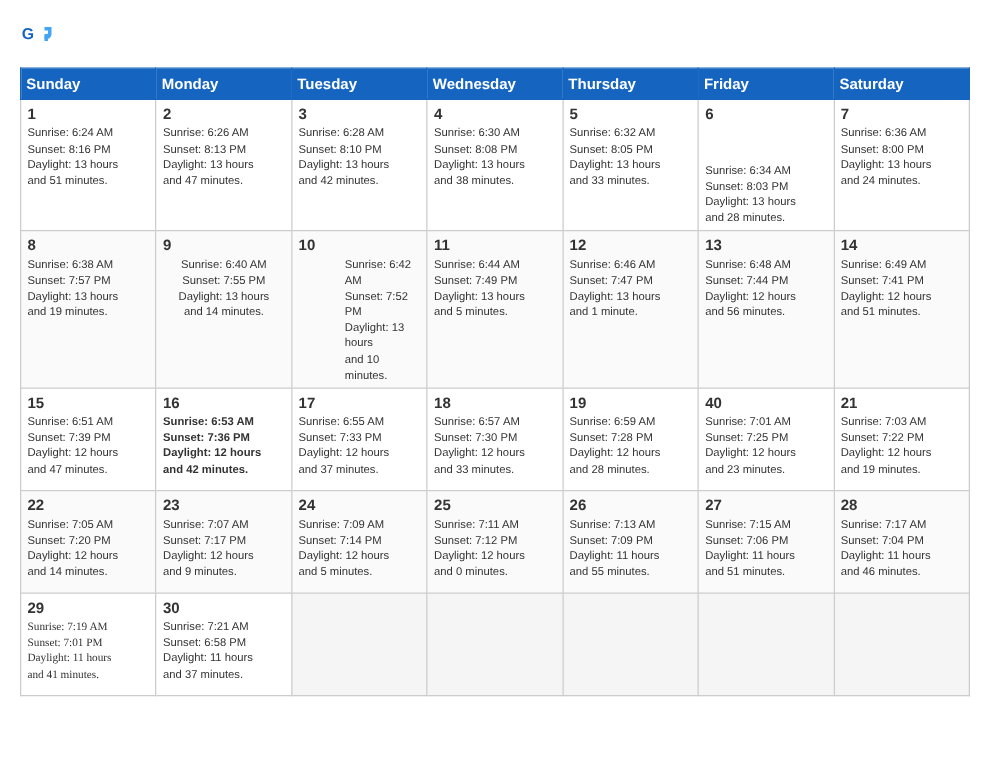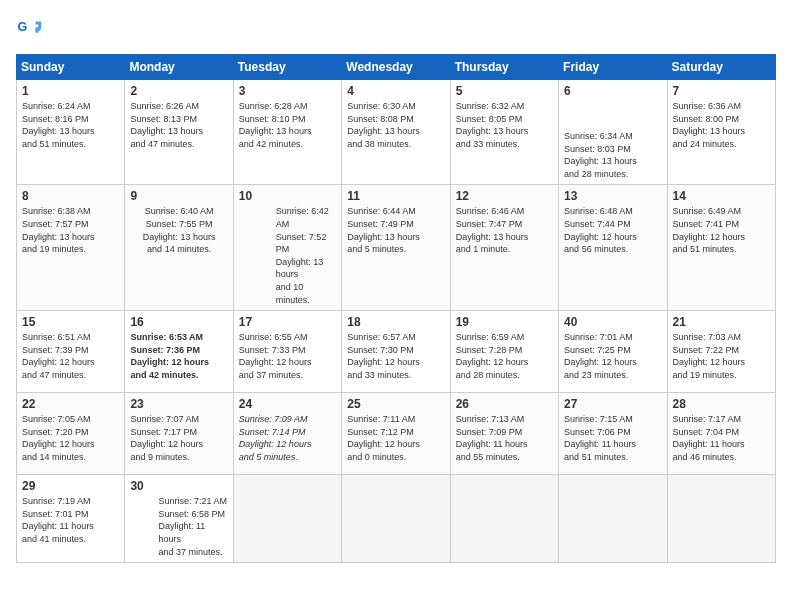--- a/index.html
+++ b/index.html
@@ -284,21 +284,21 @@
           </td>
           <td>
             <span class="day-num">23</span>
             <div class="day-info" style="white-space: pre-line;">Sunrise: 7:07 AM
 Sunset: 7:17 PM
 Daylight: 12 hours
 and 9 minutes.</div>
           </td>
           <td>
             <span class="day-num">24</span>
-            <div class="day-info" style="white-space: pre-line; font-style: italic;">Sunrise: 7:09 AM
+            <div class="day-info" style="white-space: pre-line;">Sunrise: 7:09 AM
 Sunset: 7:14 PM
 Daylight: 12 hours
 and 5 minutes.</div>
           </td>
           <td>
             <span class="day-num">25</span>
             <div class="day-info" style="white-space: pre-line;">Sunrise: 7:11 AM
 Sunset: 7:12 PM
 Daylight: 12 hours
 and 0 minutes.</div>
@@ -321,28 +321,28 @@
             <span class="day-num">28</span>
             <div class="day-info" style="white-space: pre-line;">Sunrise: 7:17 AM
 Sunset: 7:04 PM
 Daylight: 11 hours
 and 46 minutes.</div>
           </td>
         </tr>
         <tr>
           <td>
             <span class="day-num">29</span>
-            <div class="day-info" style="white-space: pre-line;">Sunrise: 7:19 AM
+            <div class="day-info" style="white-space: pre-line; font-family: Liberation Serif, serif;">Sunrise: 7:19 AM
 Sunset: 7:01 PM
 Daylight: 11 hours
 and 41 minutes.</div>
           </td>
           <td>
             <span class="day-num">30</span>
-            <div class="day-info" style="white-space: pre-line; margin-left: 28px;">Sunrise: 7:21 AM
+            <div class="day-info" style="white-space: pre-line;">Sunrise: 7:21 AM
 Sunset: 6:58 PM
 Daylight: 11 hours
 and 37 minutes.</div>
           </td>
           <td class="empty"></td>
           <td class="empty"></td>
           <td class="empty"></td>
           <td class="empty"></td>
           <td class="empty"></td>
         </tr>

